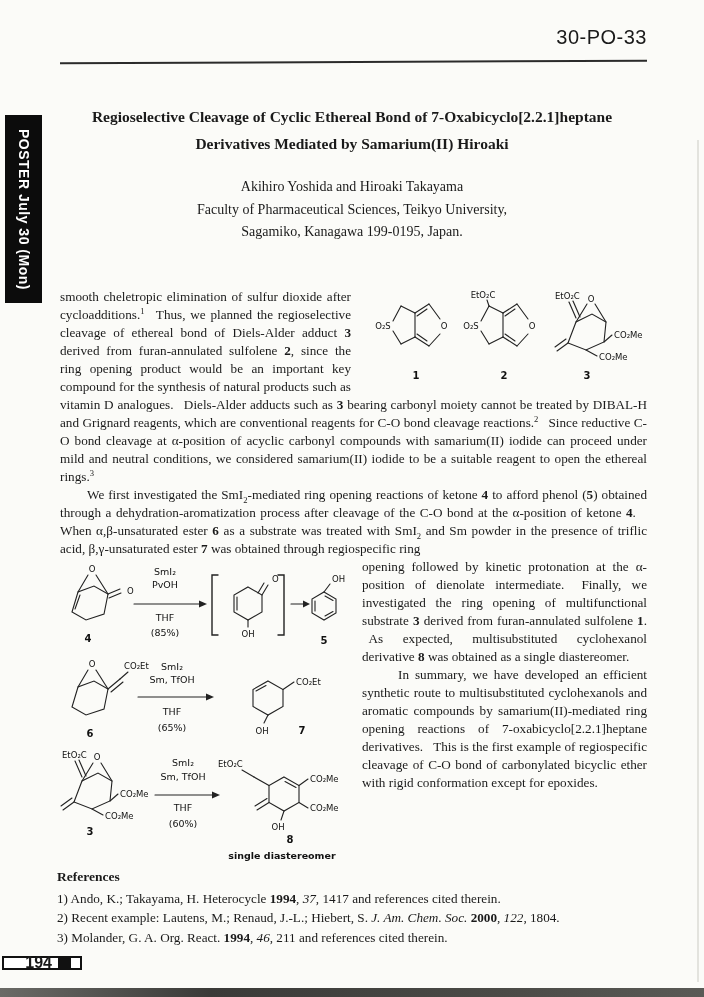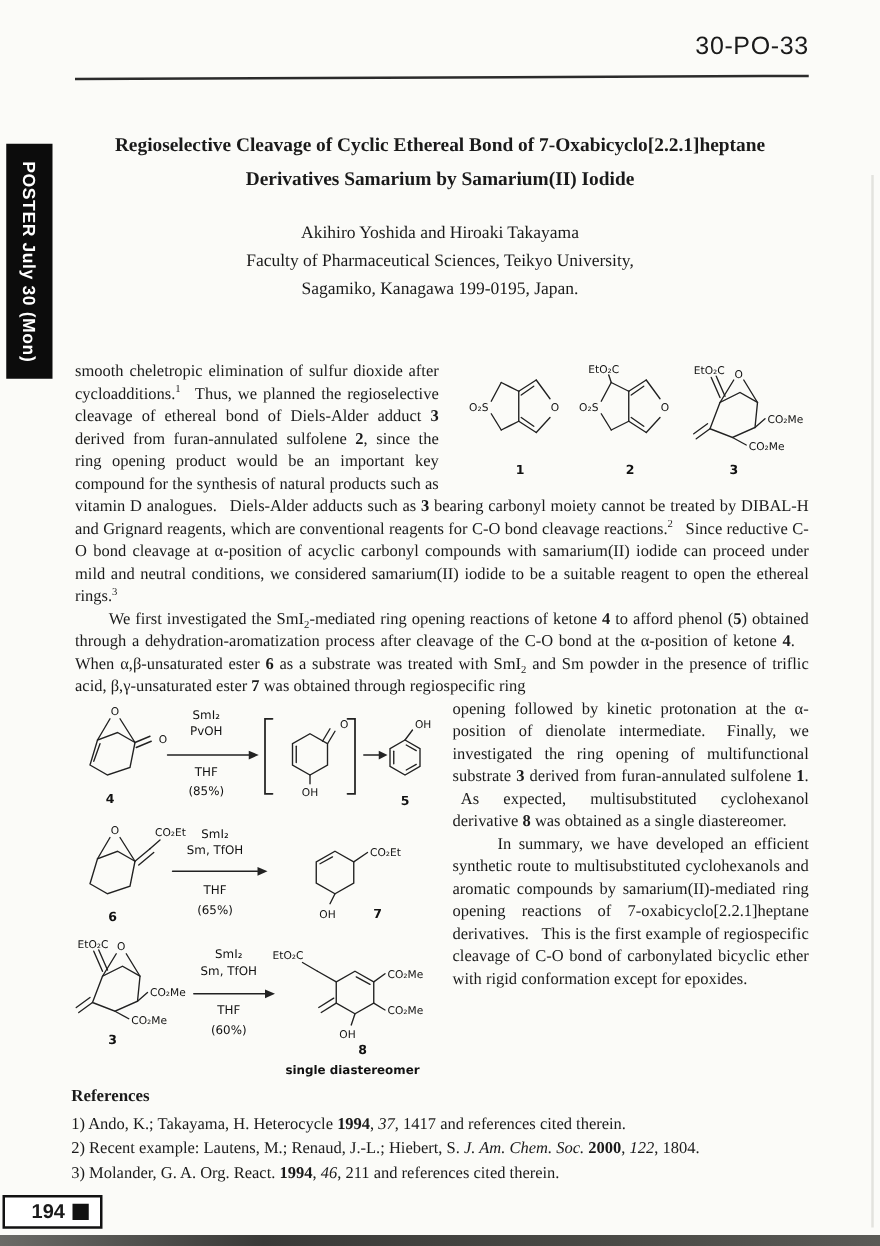--- a/index.html
+++ b/index.html
@@ -24,21 +24,21 @@
   .indent { text-indent:27px; }
   .indent2 { text-indent:36px; }
   sup { vertical-align:super; font-size:0.65em; line-height:0; }
   sub { vertical-align:sub; font-size:0.65em; line-height:0; }
   .figfloat { float:right; margin:1px 0 4px 20px; }
   .schemefloat { float:left; margin:2px 10px 2px 0; display:flex; flex-direction:column; gap:2px; }
   .schemefloat svg, .figfloat svg { display:block; }
   .refs { clear:both; margin-top:10px; font-size:13.2px; line-height:19.5px; text-align:left; }
   .refhead { font-weight:bold; font-size:13.5px; margin:0 0 2px -3px; }
   .refitem { margin:0 0 0 -3px; }
-  .pagenum { position:absolute; left:2px; top:956px; width:80px; height:27px; border:2px solid #111;
+  .pagenum { position:absolute; left:2px; top:956px; width:80px; height:14px; border:2px solid #111;
              background:#ffffff; display:flex; align-items:center; justify-content:flex-end; gap:6px;
              padding-right:9px; box-sizing:border-box;
              font-family:"Liberation Sans",sans-serif; font-weight:bold; font-size:16px; }
   .sq { width:13px; height:13px; background:#111; }
   .bottombar { position:absolute; left:0; right:0; bottom:0; height:9px;
                background:linear-gradient(to right,#6a6a66,#3a3a38 30%,#4a4a46 70%,#5a5a56); }
   
   .chem line, .chem path.ring, .chem path.brk { stroke:#222; stroke-width:1.1; fill:none; stroke-linecap:round; }
   .chem path.brk { stroke-width:1.4; }
   .chem path.head { fill:#222; stroke:none; }
@@ -51,21 +51,21 @@
 <body>
 
 <div class="scan-edge"></div>
 
 <div class="code">30-PO-33</div>
 <div class="rule"></div>
 <div class="banner">POSTER July 30 (Mon)</div>
 
 <div class="title">
   <div>Regioselective Cleavage of Cyclic Ethereal Bond of 7-Oxabicyclo[2.2.1]heptane</div>
-  <div>Derivatives Samarium by Samarium(II) Iodide</div>
+  <div>Derivatives Mediated by Samarium(II) Hiroaki</div>
 </div>
 
 <div class="authorblock">
   <div>Akihiro Yoshida and Hiroaki Takayama</div>
   <div>Faculty of Pharmaceutical Sciences, Teikyo University,</div>
   <div>Sagamiko, Kanagawa 199-0195, Japan.</div>
 </div>
 
 <div class="main">
 

